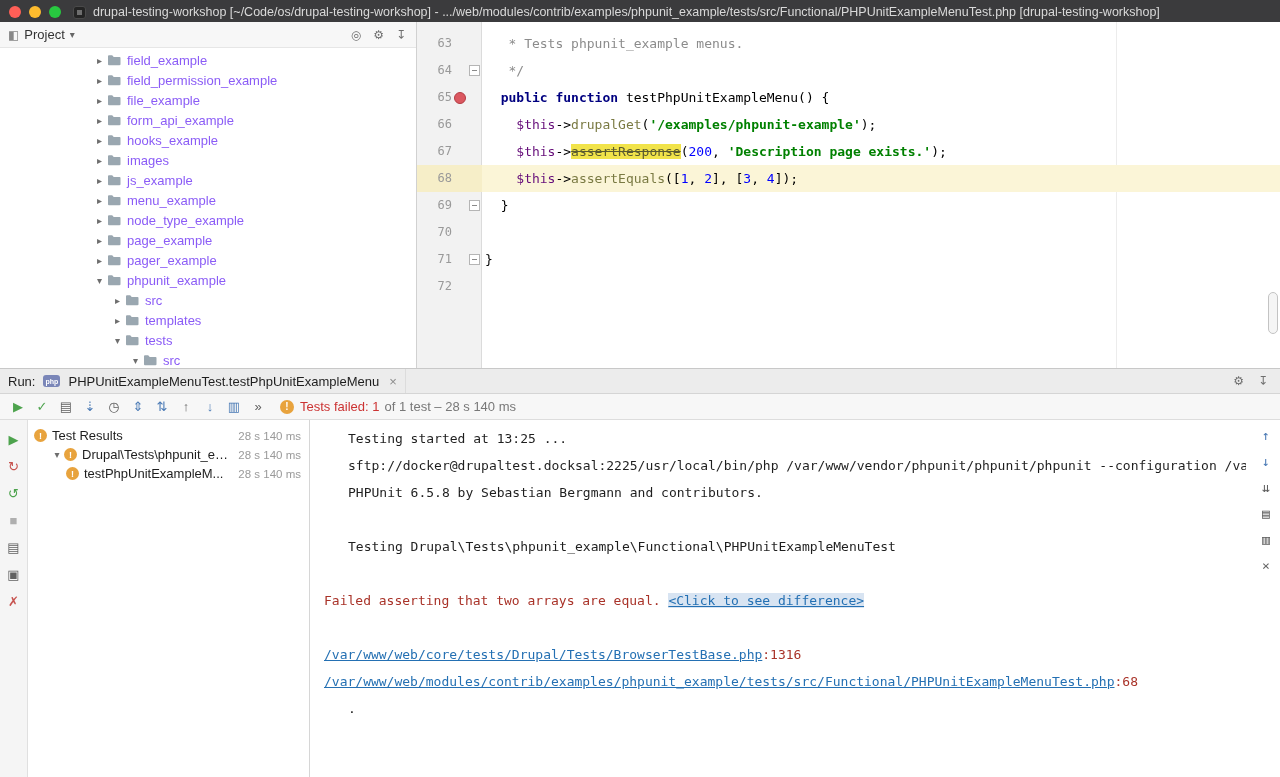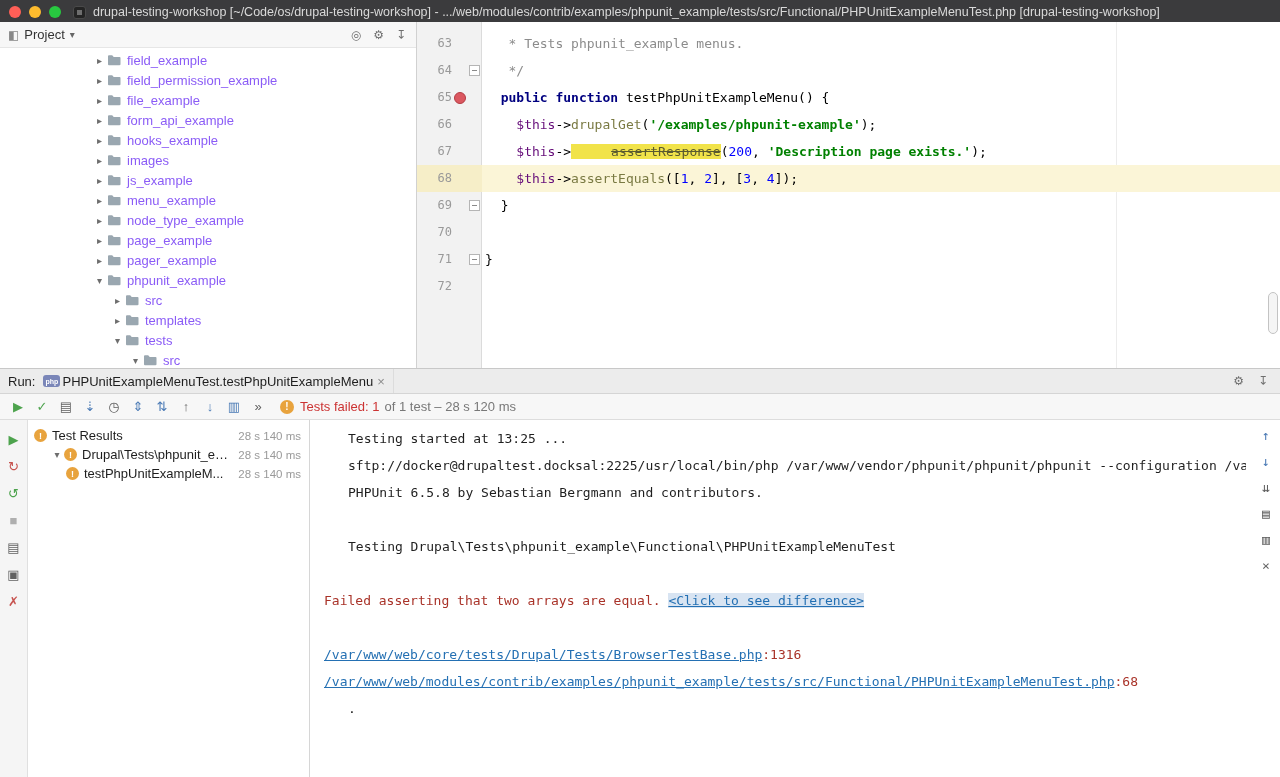--- a/index.html
+++ b/index.html
@@ -47,29 +47,29 @@
   .gut-fold { width:14px; flex:none; display:flex; align-items:center; justify-content:center; }
   .fold-box::after { content:""; width:9px; height:9px; background:#fff; border:1px solid #b5b5b5; display:block; background-image:linear-gradient(#8a8a8a,#8a8a8a); background-size:5px 1px; background-position:center; background-repeat:no-repeat; }
   .code-text { white-space:pre; padding-left:3px; }
   .seg-plain { color:#000; }
   .seg-comment { color:#8c8c8c; }
   .seg-keyword { color:#000080; font-weight:bold; }
   .seg-string { color:#008000; font-weight:bold; }
   .seg-number { color:#0000ff; }
   .seg-var { color:#660E7A; }
   .seg-method { color:#7A7A43; }
-  .seg-deprecated { color:#5a5a2f; background:#F1E34A; text-decoration:line-through;padding-left:40px; }
+  .seg-deprecated { color:#5a5a2f; background:#F1E34A; text-decoration:line-through; }
   .margin-guide { position:absolute; top:0; bottom:0; left:699px; width:1px; background:#ececec; }
   .editor-scrollbar { position:absolute; right:2px; top:270px; width:10px; height:42px; border:1px solid #c3c3c3; border-radius:6px; background:#f5f5f5; }
 
   
   .run-panel { position:absolute; top:368px; left:0; right:0; bottom:0; background:#fff; border-top:1px solid #c8c8c8; display:flex; flex-direction:column; }
   .run-tabs { height:25px; flex:none; background:#ececec; border-bottom:1px solid #d5d5d5; display:flex; align-items:center; padding:0 8px; }
   .run-label { color:#1e1e1e; }
-  .run-tab { display:flex; align-items:center; gap:2px; padding:0 8px; height:100%; border-right:1px solid #dcdcdc; cursor:default; }
+  .run-tab { display:flex; align-items:center; gap:8px; padding:0 8px; height:100%; border-right:1px solid #dcdcdc; cursor:default; }
   .php-icon { width:17px; height:12px; background:#7A86B8; border-radius:3px; color:#fff; font-size:7px; font-weight:bold; display:flex; align-items:center; justify-content:center; }
   .tab-close { color:#8c8c8c; font-size:13px; margin-left:2px; }
   .tabs-right { margin-left:auto; display:flex; gap:14px; font-size:12px; padding-right:4px; }
   .ts-ic { cursor:default; }
 
   .run-toolbar { height:26px; flex:none; background:#f7f7f7; border-bottom:1px solid #dddddd; display:flex; align-items:center; padding:0 6px; }
   #toolbar-icons { display:flex; align-items:center; }
   .tb-ic { display:inline-block; width:24px; text-align:center; font-size:13px; cursor:default; }
   .fail-badge { width:14px; height:14px; border-radius:50%; background:#E8A33D; color:#fff; font-size:10px; font-weight:bold; display:flex; align-items:center; justify-content:center; margin:0 6px 0 10px; flex:none; }
   .status-failed { color:#CC3333; margin-right:5px; }
@@ -381,21 +381,21 @@
           <span class="tb-ic" style="color: rgb(97, 97, 97);">◷</span>
           <span class="tb-ic" style="color: rgb(74, 122, 181);">⇕</span>
           <span class="tb-ic" style="color: rgb(74, 122, 181);">⇅</span>
           <span class="tb-ic" style="color: rgb(97, 97, 97);">↑</span>
           <span class="tb-ic" style="color: rgb(74, 122, 181);">↓</span>
           <span class="tb-ic" style="color: rgb(74, 122, 181);">▥</span>
           <span class="tb-ic" style="color: rgb(97, 97, 97);">»</span>
         </span>
       <span class="fail-badge">!</span>
       <span class="status-failed">Tests failed: 1</span>
-      <span class="status-rest">of 1 test – 28 s 120 ms</span>
+      <span class="status-rest">of 1 test – 28 s 140 ms</span>
     </div>
 
     <div class="run-content">
       <div class="left-rail" id="left-rail">
           <span class="rail-ic" style="color: rgb(77, 163, 77);">▶</span>
           <span class="rail-ic" style="color: rgb(199, 84, 80);">↻</span>
           <span class="rail-ic" style="color: rgb(77, 163, 77);">↺</span>
           <span class="rail-ic" style="color: rgb(175, 175, 175);">■</span>
           <span class="rail-ic" style="color: rgb(97, 97, 97);">▤</span>
           <span class="rail-ic" style="color: rgb(97, 97, 97);">▣</span>

